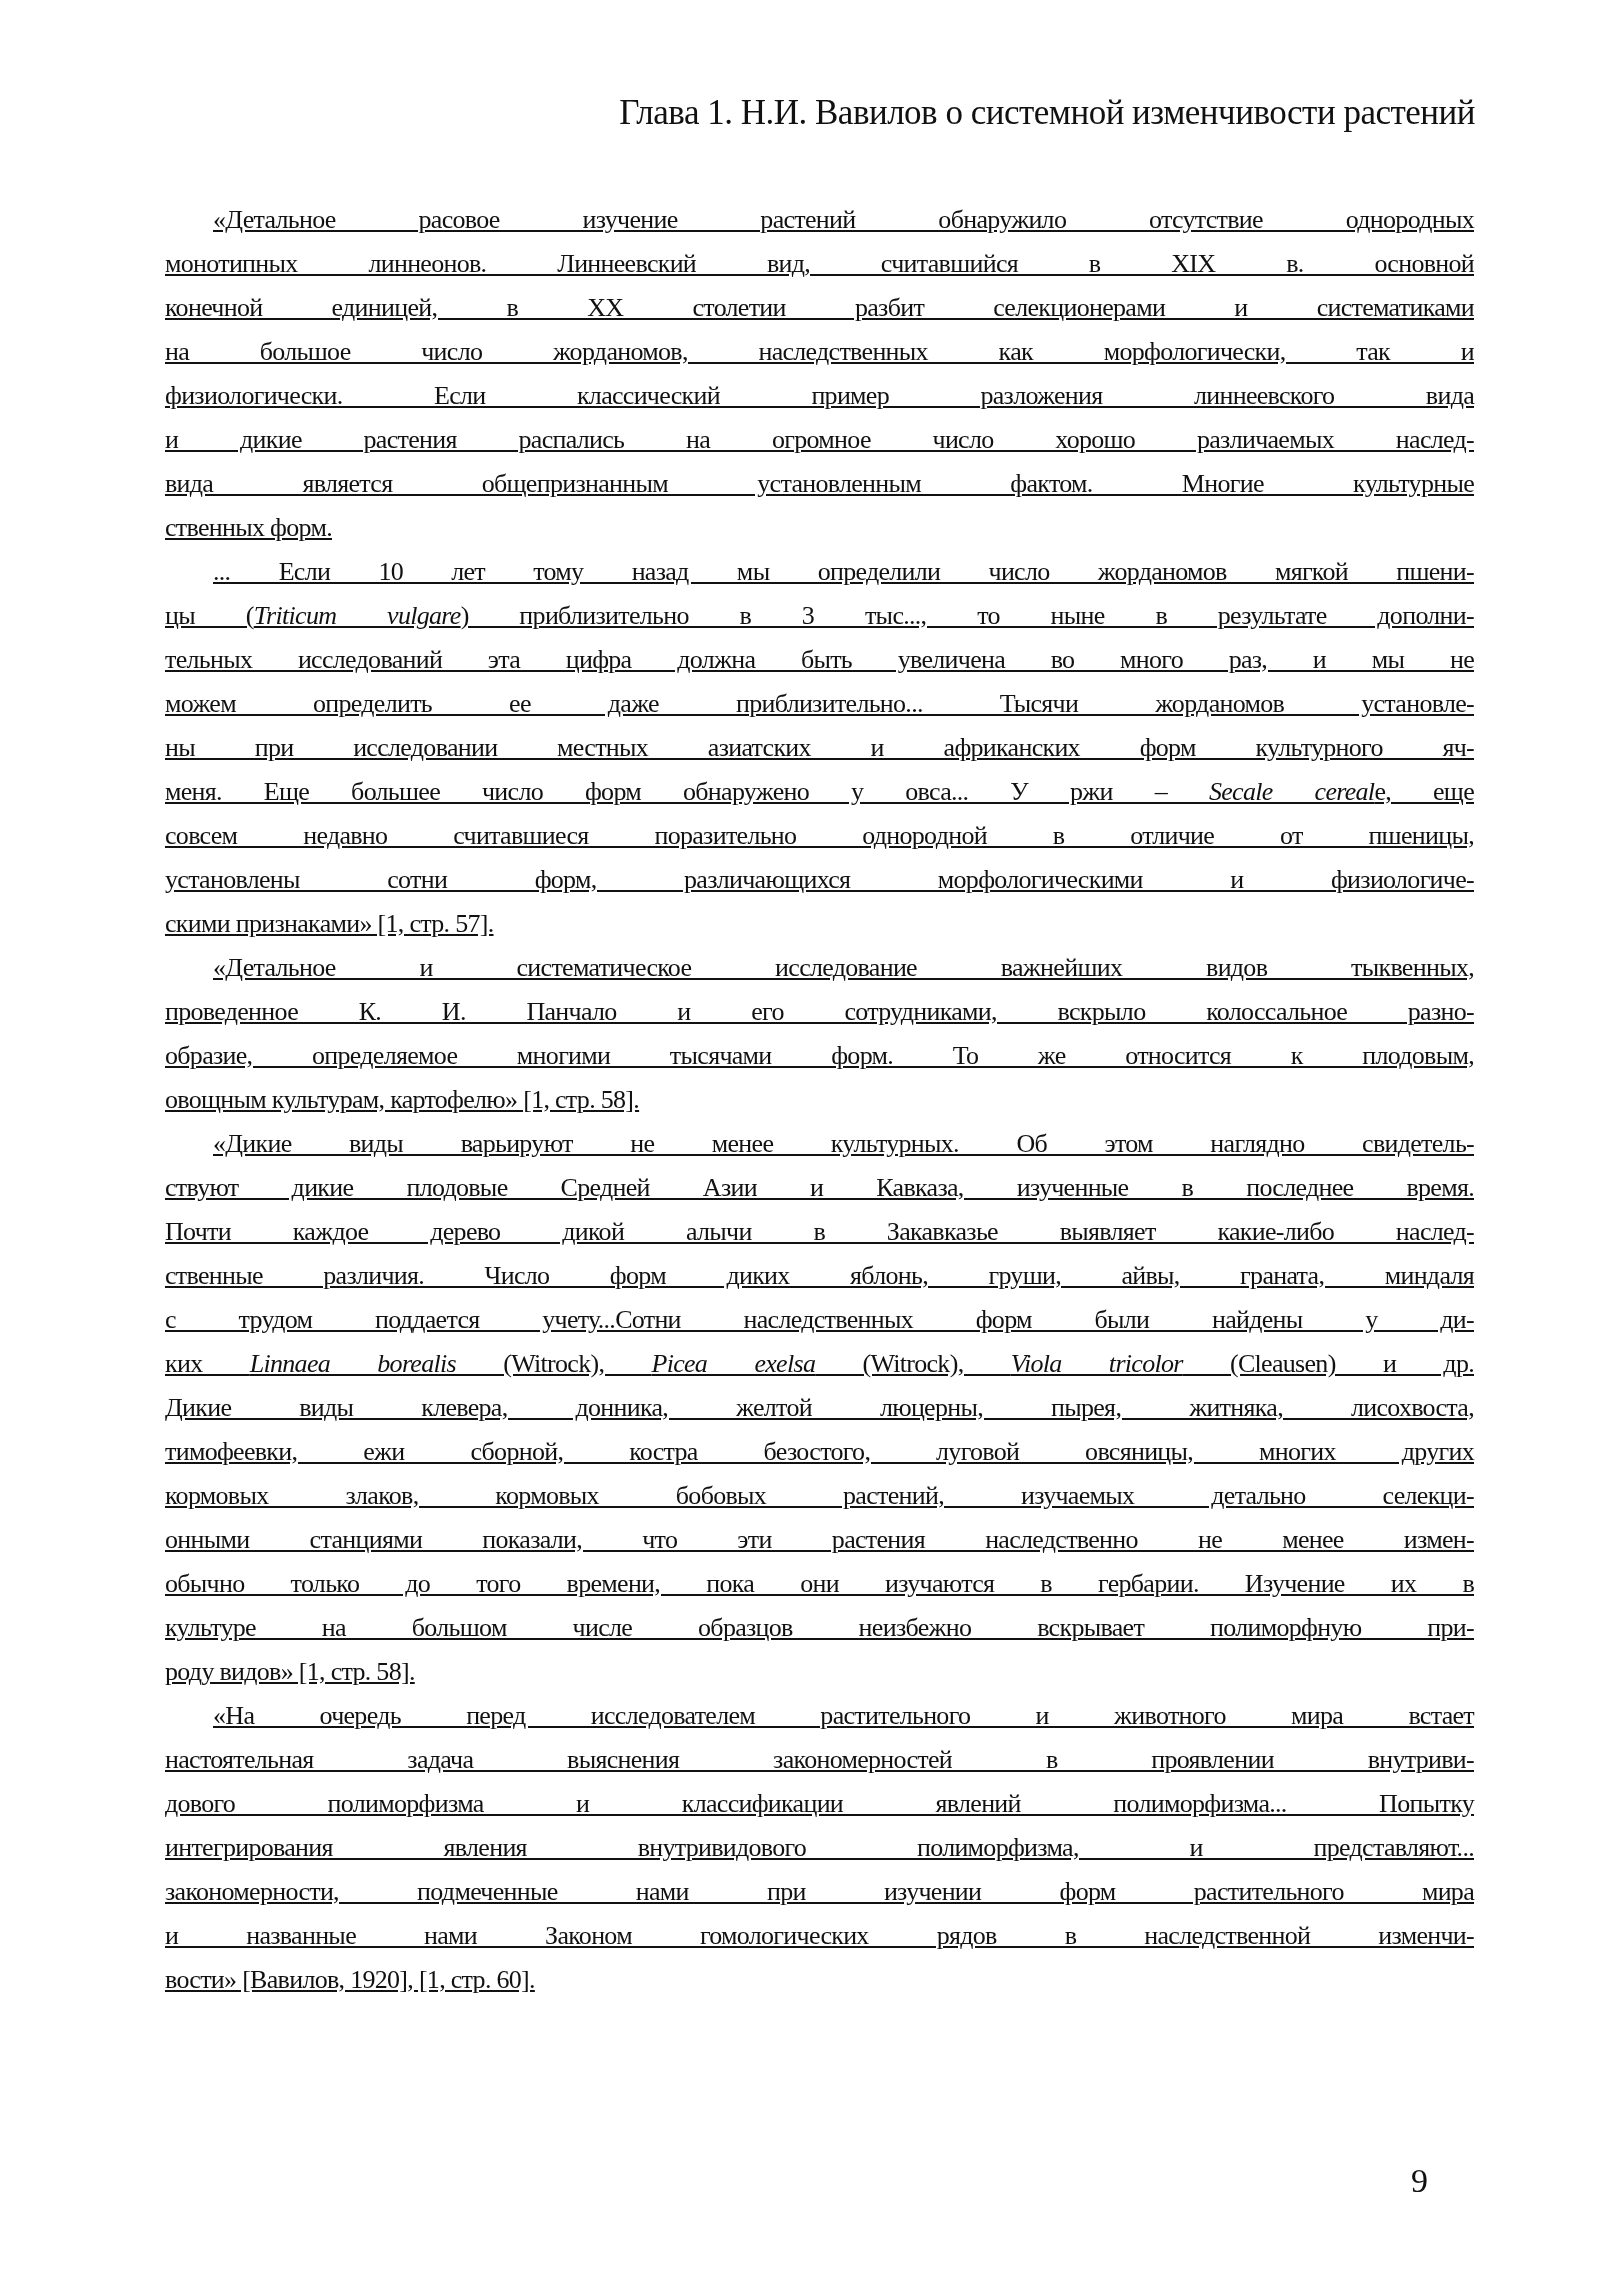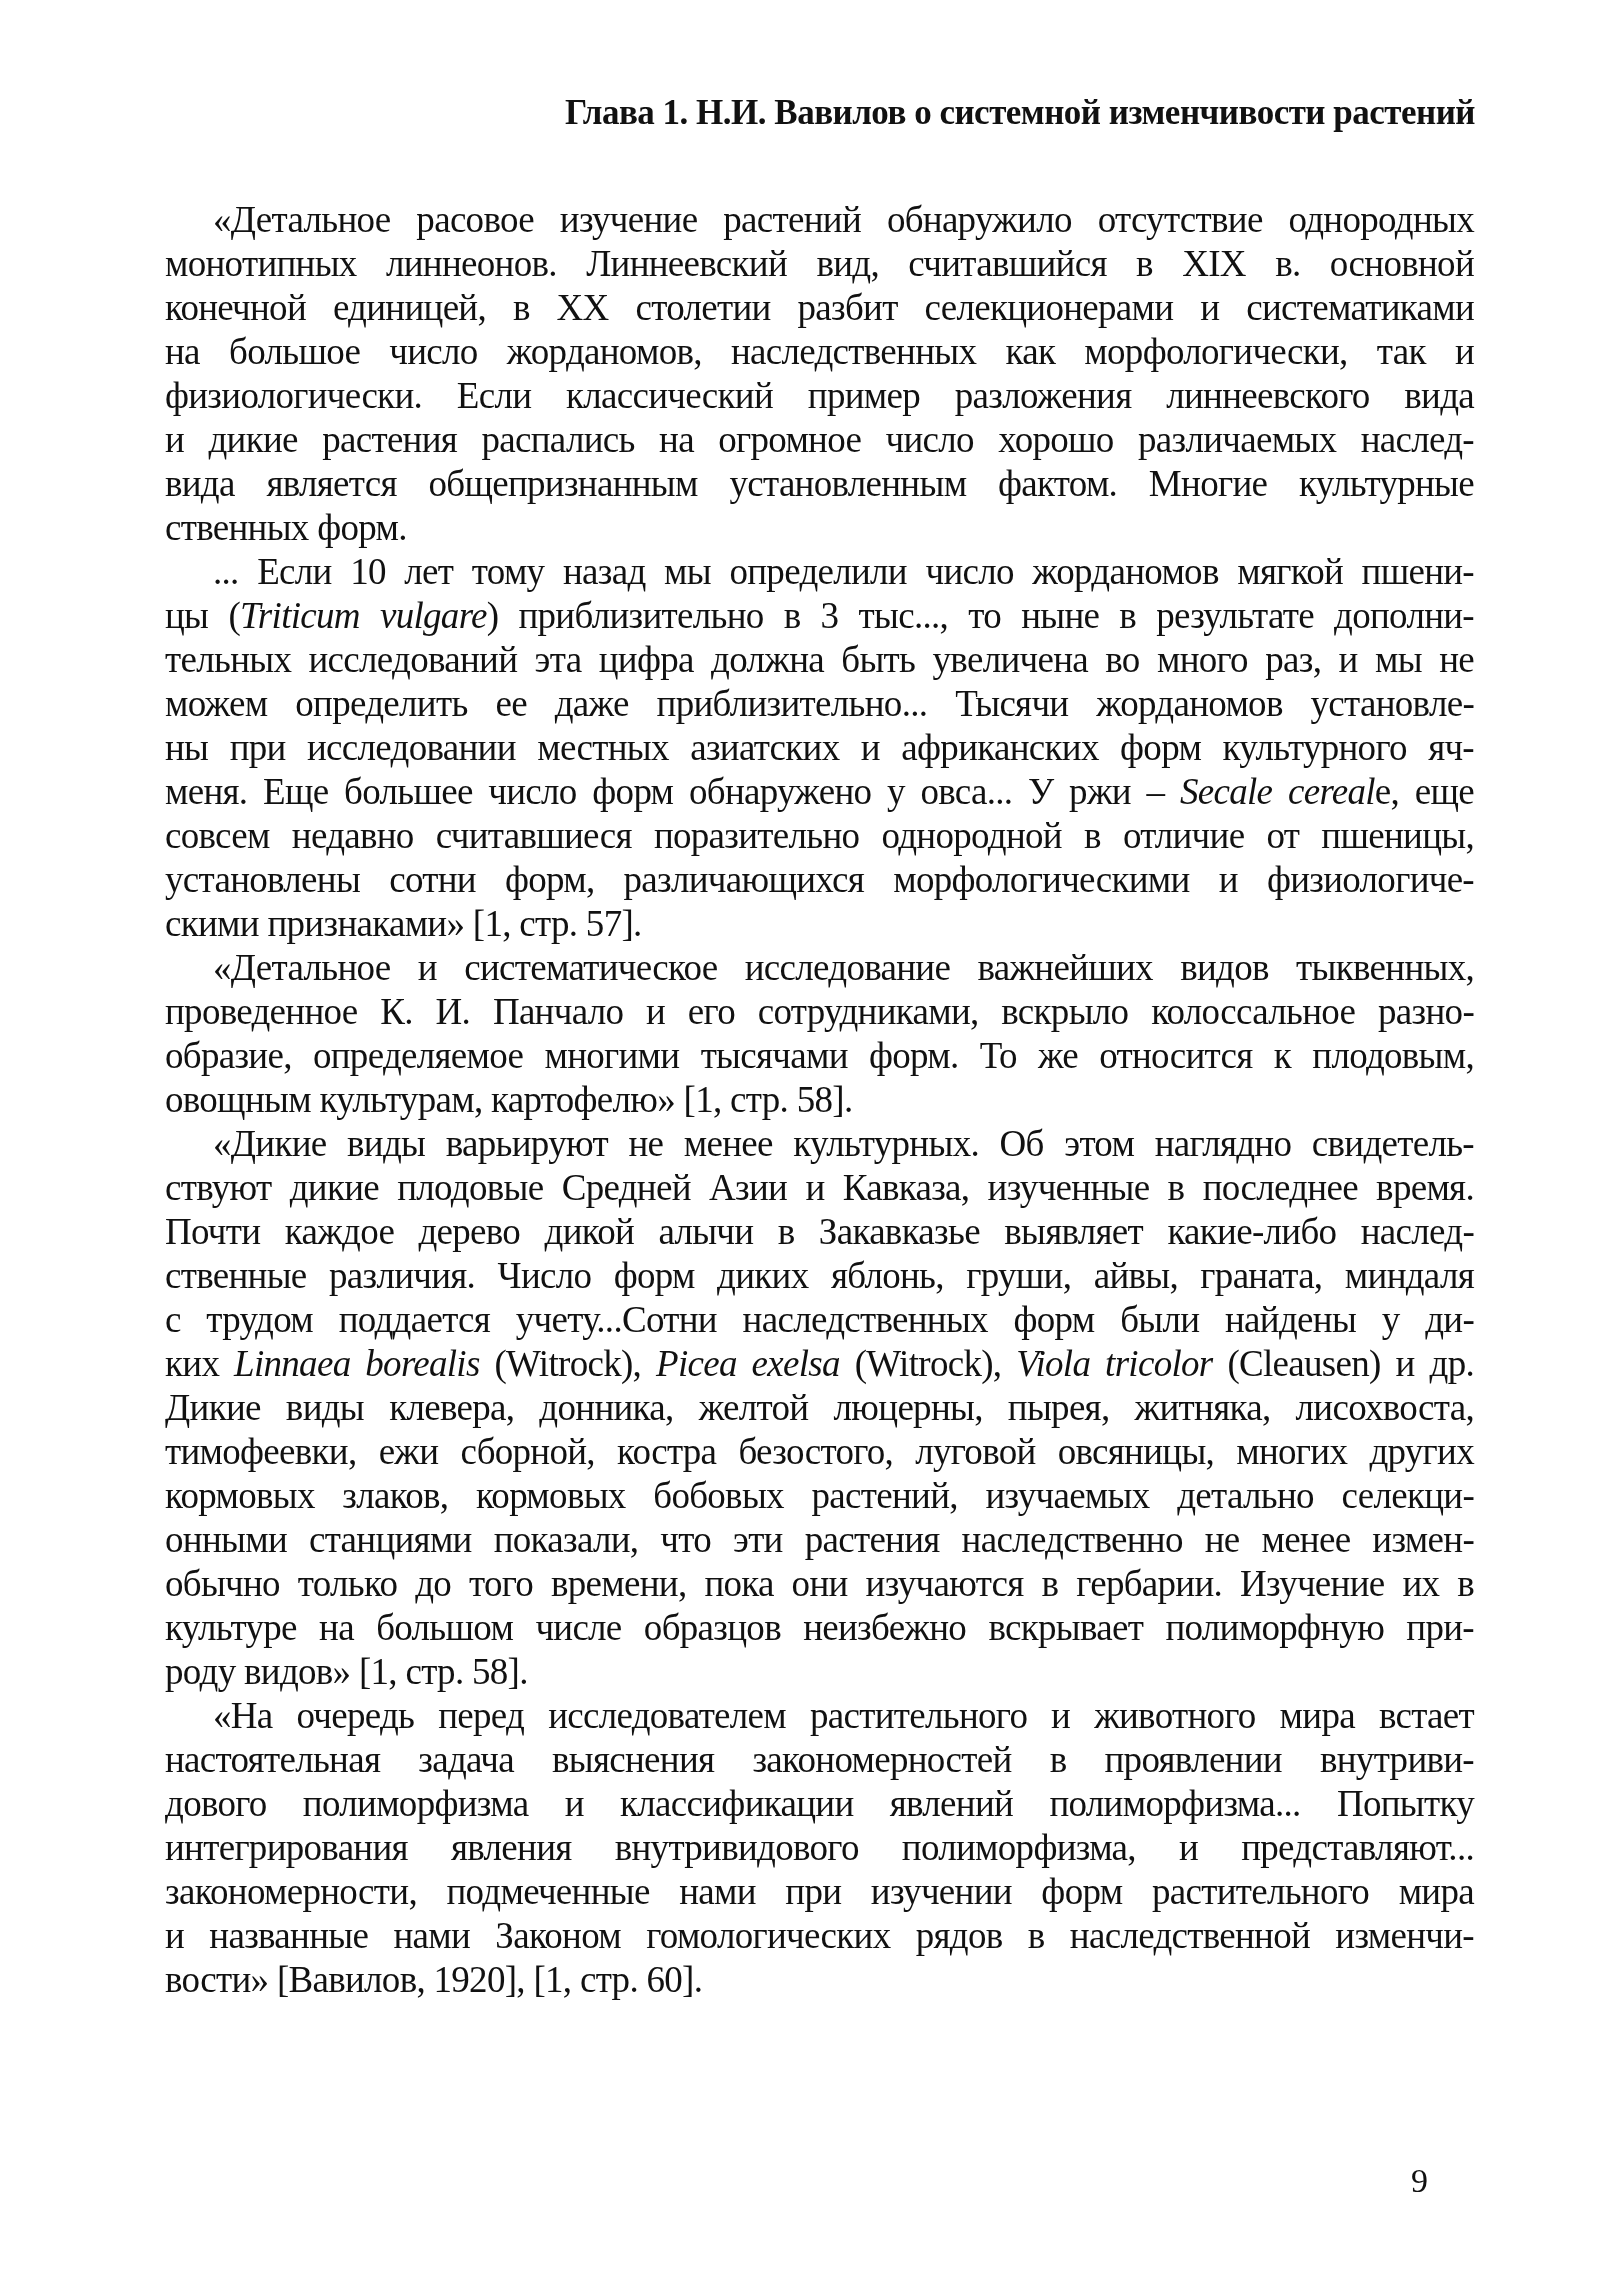--- a/index.html
+++ b/index.html
@@ -16,37 +16,37 @@
     color: #111111;
   }
   .running-header {
     position: absolute;
     top: 90px;
     right: 143px;
     font-size: 35px;
     line-height: 45px;
     letter-spacing: -0.5px;
     white-space: nowrap;
-    font-weight: bold;
   }
   .body-text {
     position: absolute;
     top: 198px;
     left: 165px;
     width: 1309px;
   }
   .line {
     display: block;
     height: 44px;
     line-height: 44px;
-    font-size: 37px;
+    font-size: 26px;
     white-space: nowrap;
     letter-spacing: -0.7px;
     text-align: justify;
     text-align-last: justify;
+    text-decoration: underline;
   }
   .line.last {
     text-align-last: left;
   }
   .line.indent {
     padding-left: 48px;
   }
   .line i {
     font-style: italic;
   }

